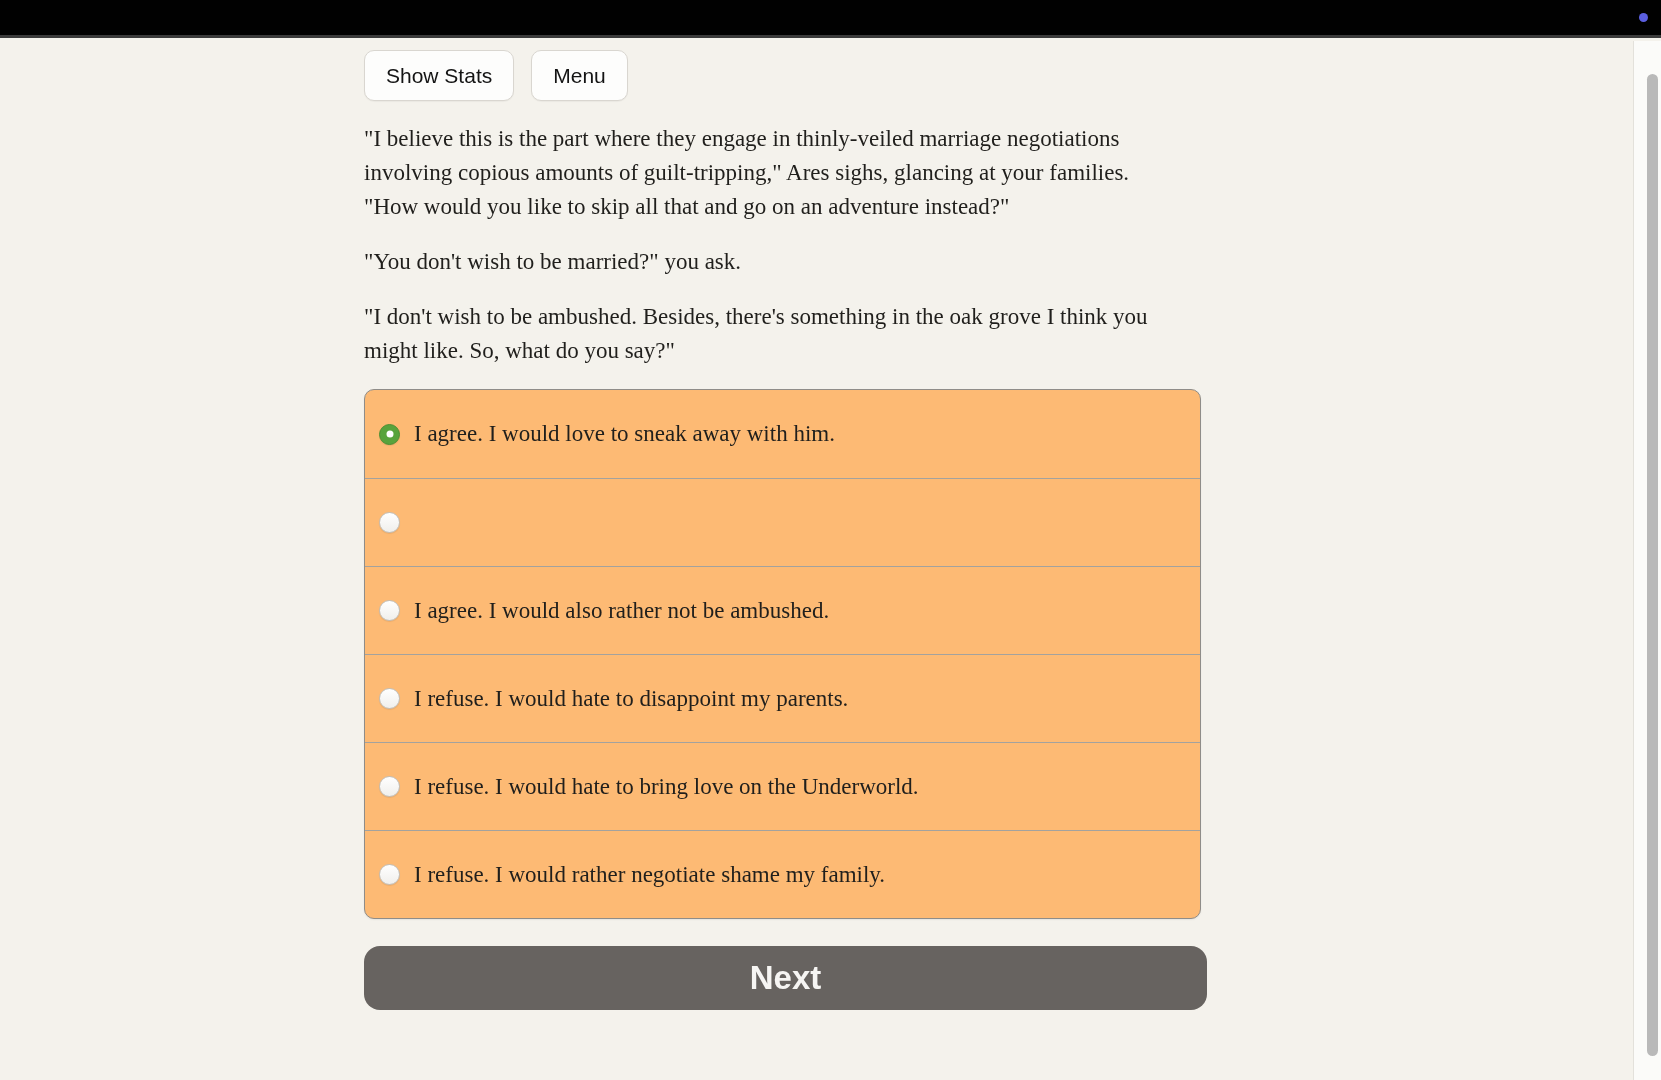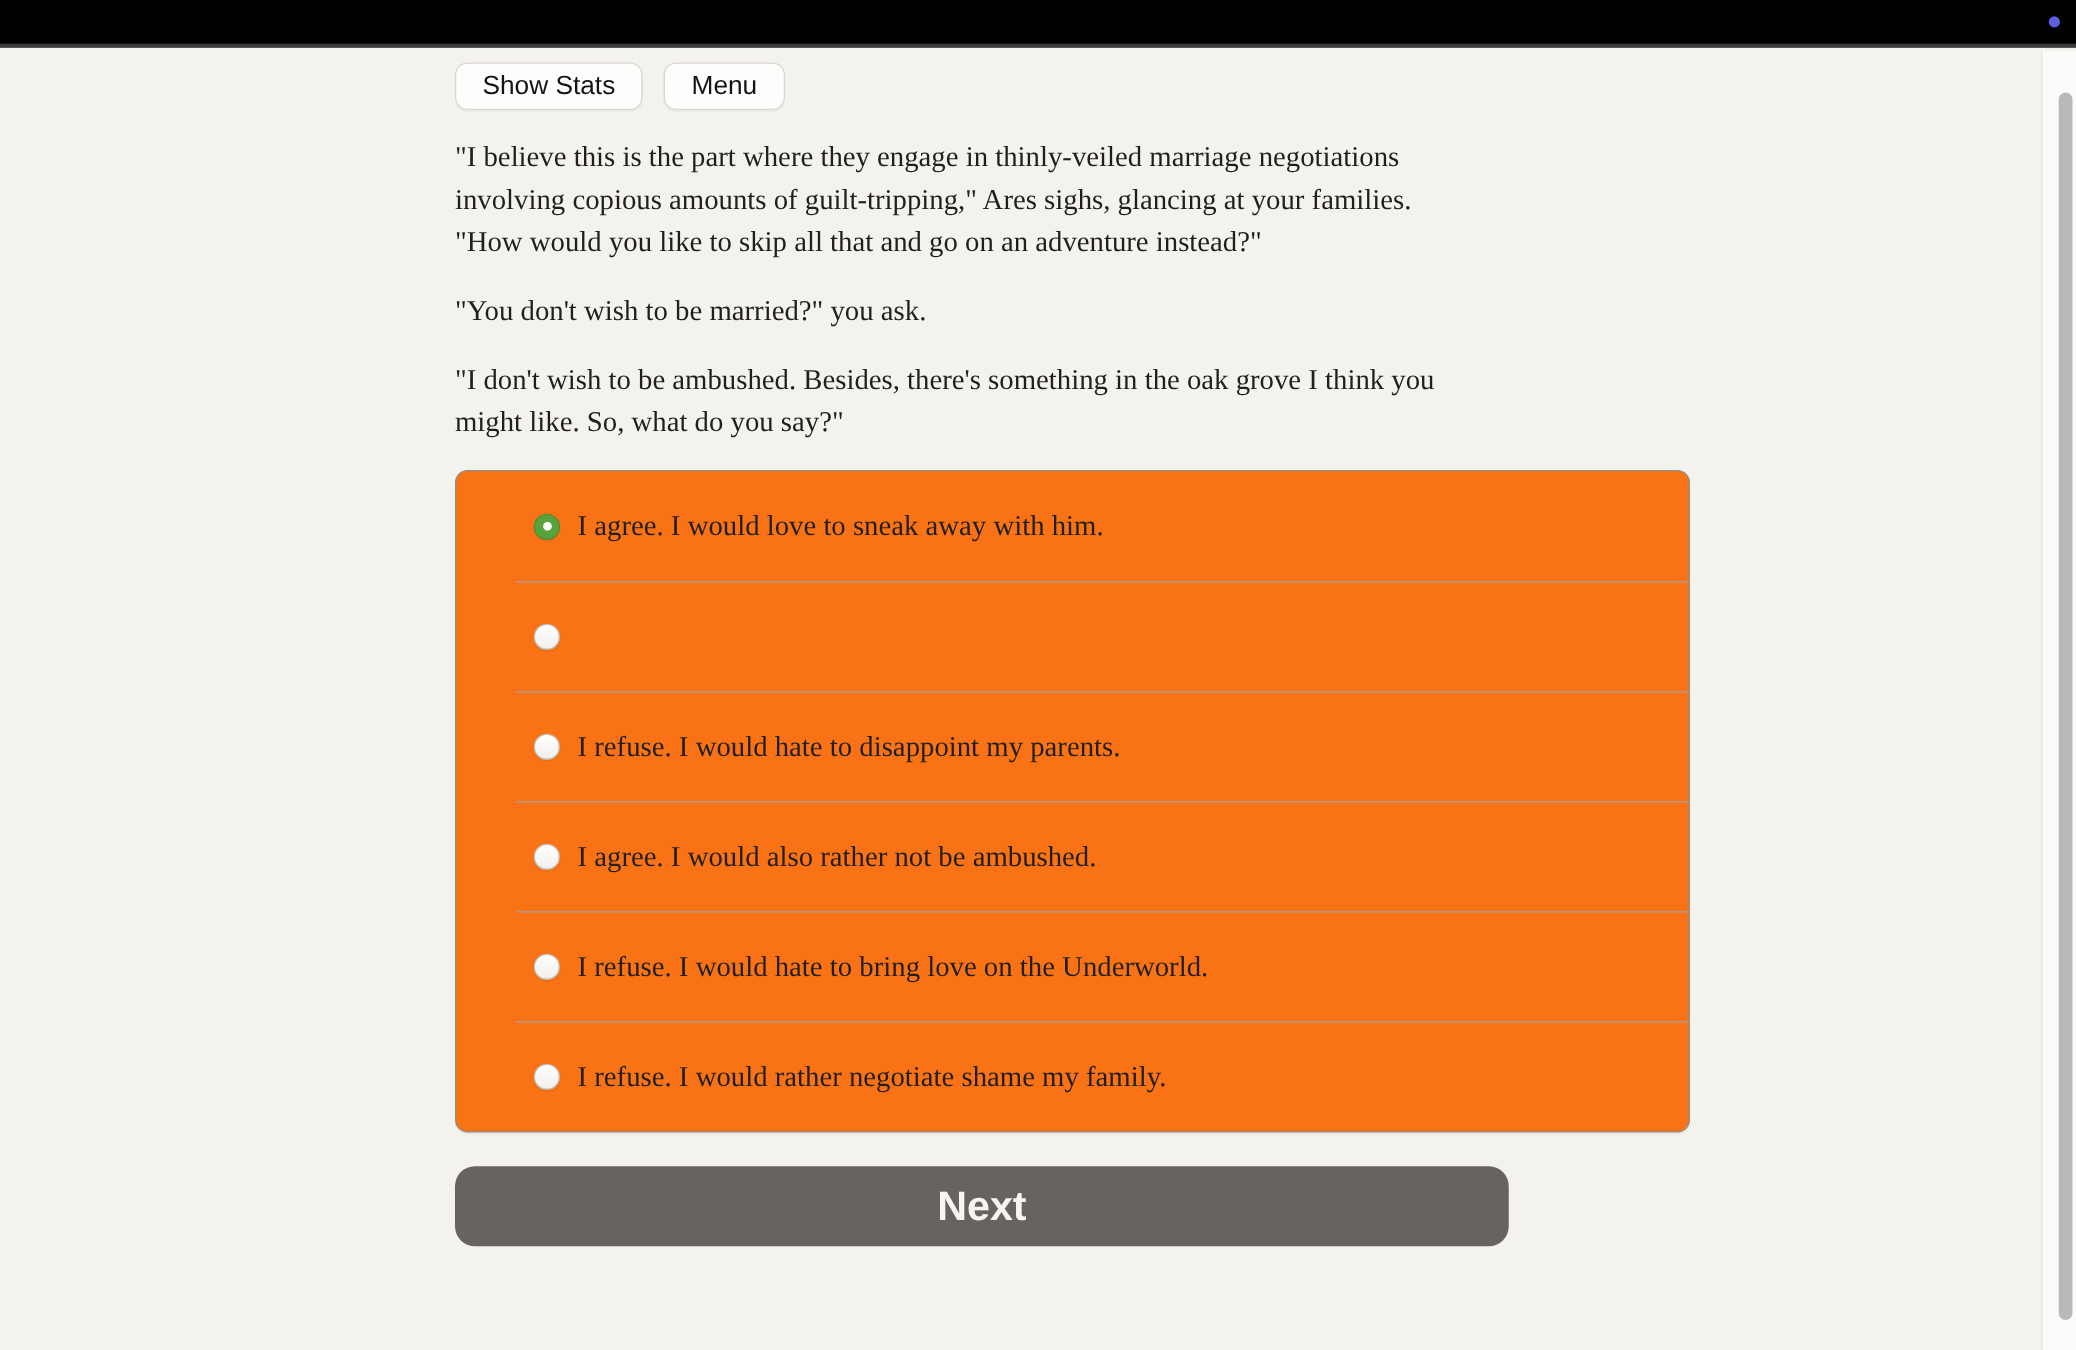--- a/index.html
+++ b/index.html
@@ -45,43 +45,42 @@
   }
 
   .toolbar { margin-top: 9px; display: flex; gap: 17px; }
   .toolbar button {
     font-family: "Liberation Sans", sans-serif;
     font-size: 21px; font-weight: 500;
     color: #141414;
     background: #fdfdfc;
     border: 1px solid #d9d6d0;
     border-radius: 10px;
-    height: 38px; padding: 0 21px;
+    height: 51px; padding: 0 21px;
     cursor: pointer;
     box-shadow: 0 1px 1px rgba(0,0,0,0.04);
   }
 
   .story {
     margin-top: 21px;
     font-family: "Liberation Serif", serif;
     font-size: 23px; line-height: 34px;
     color: #201f1c;
     max-width: 822px;
   }
   .story p { margin: 0 0 21px 0; }
 
   .choice-box {
     margin-top: 5px;
-    width: 988px;
-    background: #f97316;
+    width: 837px;
+    background: #fdba74;
     border: 1px solid #8f8d89;
     border-radius: 10px;
     overflow: hidden;
     box-shadow: 0 1px 2px rgba(0,0,0,0.06);
-    padding-left: 48px;
   }
   .choice-row {
     display: flex; align-items: center;
     height: 88px;
     padding-left: 14px;
     border-top: 1px solid #a3a29e;
     cursor: pointer;
   }
   .choice-row:first-child { border-top: none; }
   .radio {
@@ -151,25 +150,25 @@
   <div class="choice-box">
     <div class="choice-row">
       <span class="radio checked"></span>
       <span class="choice-label">I agree. I would love to sneak away with him.</span>
     </div>
     <div class="choice-row">
       <span class="radio"></span>
     </div>
     <div class="choice-row">
       <span class="radio"></span>
-      <span class="choice-label">I refuse. I would hate to disappoint my parents.</span>
+      <span class="choice-label">I agree. I would also rather not be ambushed.</span>
     </div>
     <div class="choice-row">
       <span class="radio"></span>
-      <span class="choice-label">I agree. I would also rather not be ambushed.</span>
+      <span class="choice-label">I refuse. I would hate to disappoint my parents.</span>
     </div>
     <div class="choice-row">
       <span class="radio"></span>
       <span class="choice-label">I refuse. I would hate to bring love on the Underworld.</span>
     </div>
     <div class="choice-row">
       <span class="radio"></span>
       <span class="choice-label">I refuse. I would rather negotiate shame my family.</span>
     </div>
   </div>

